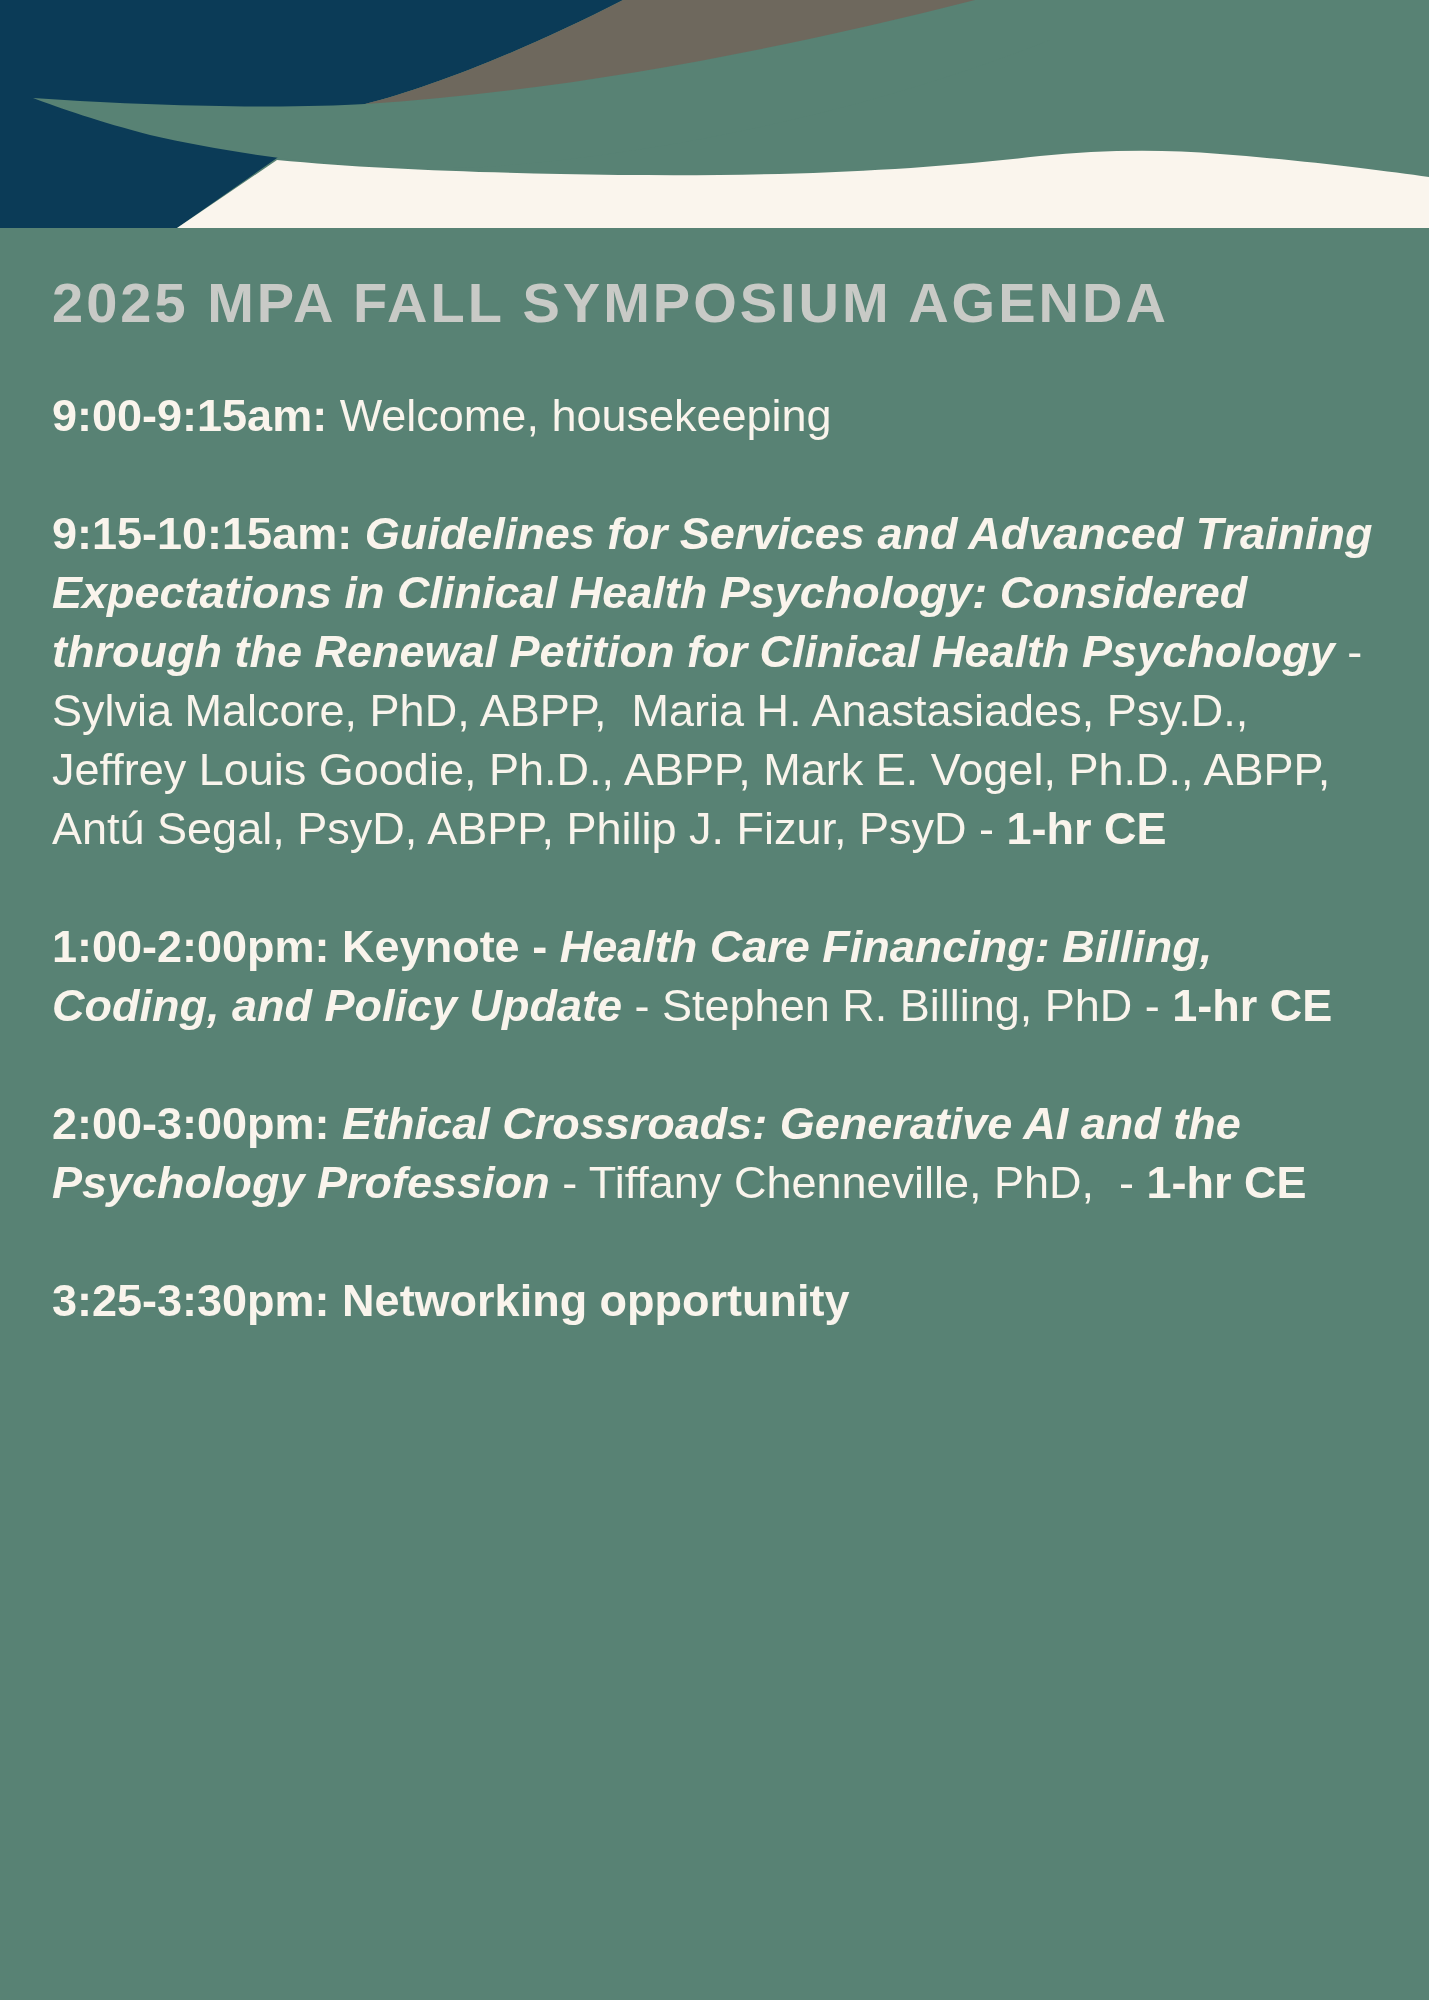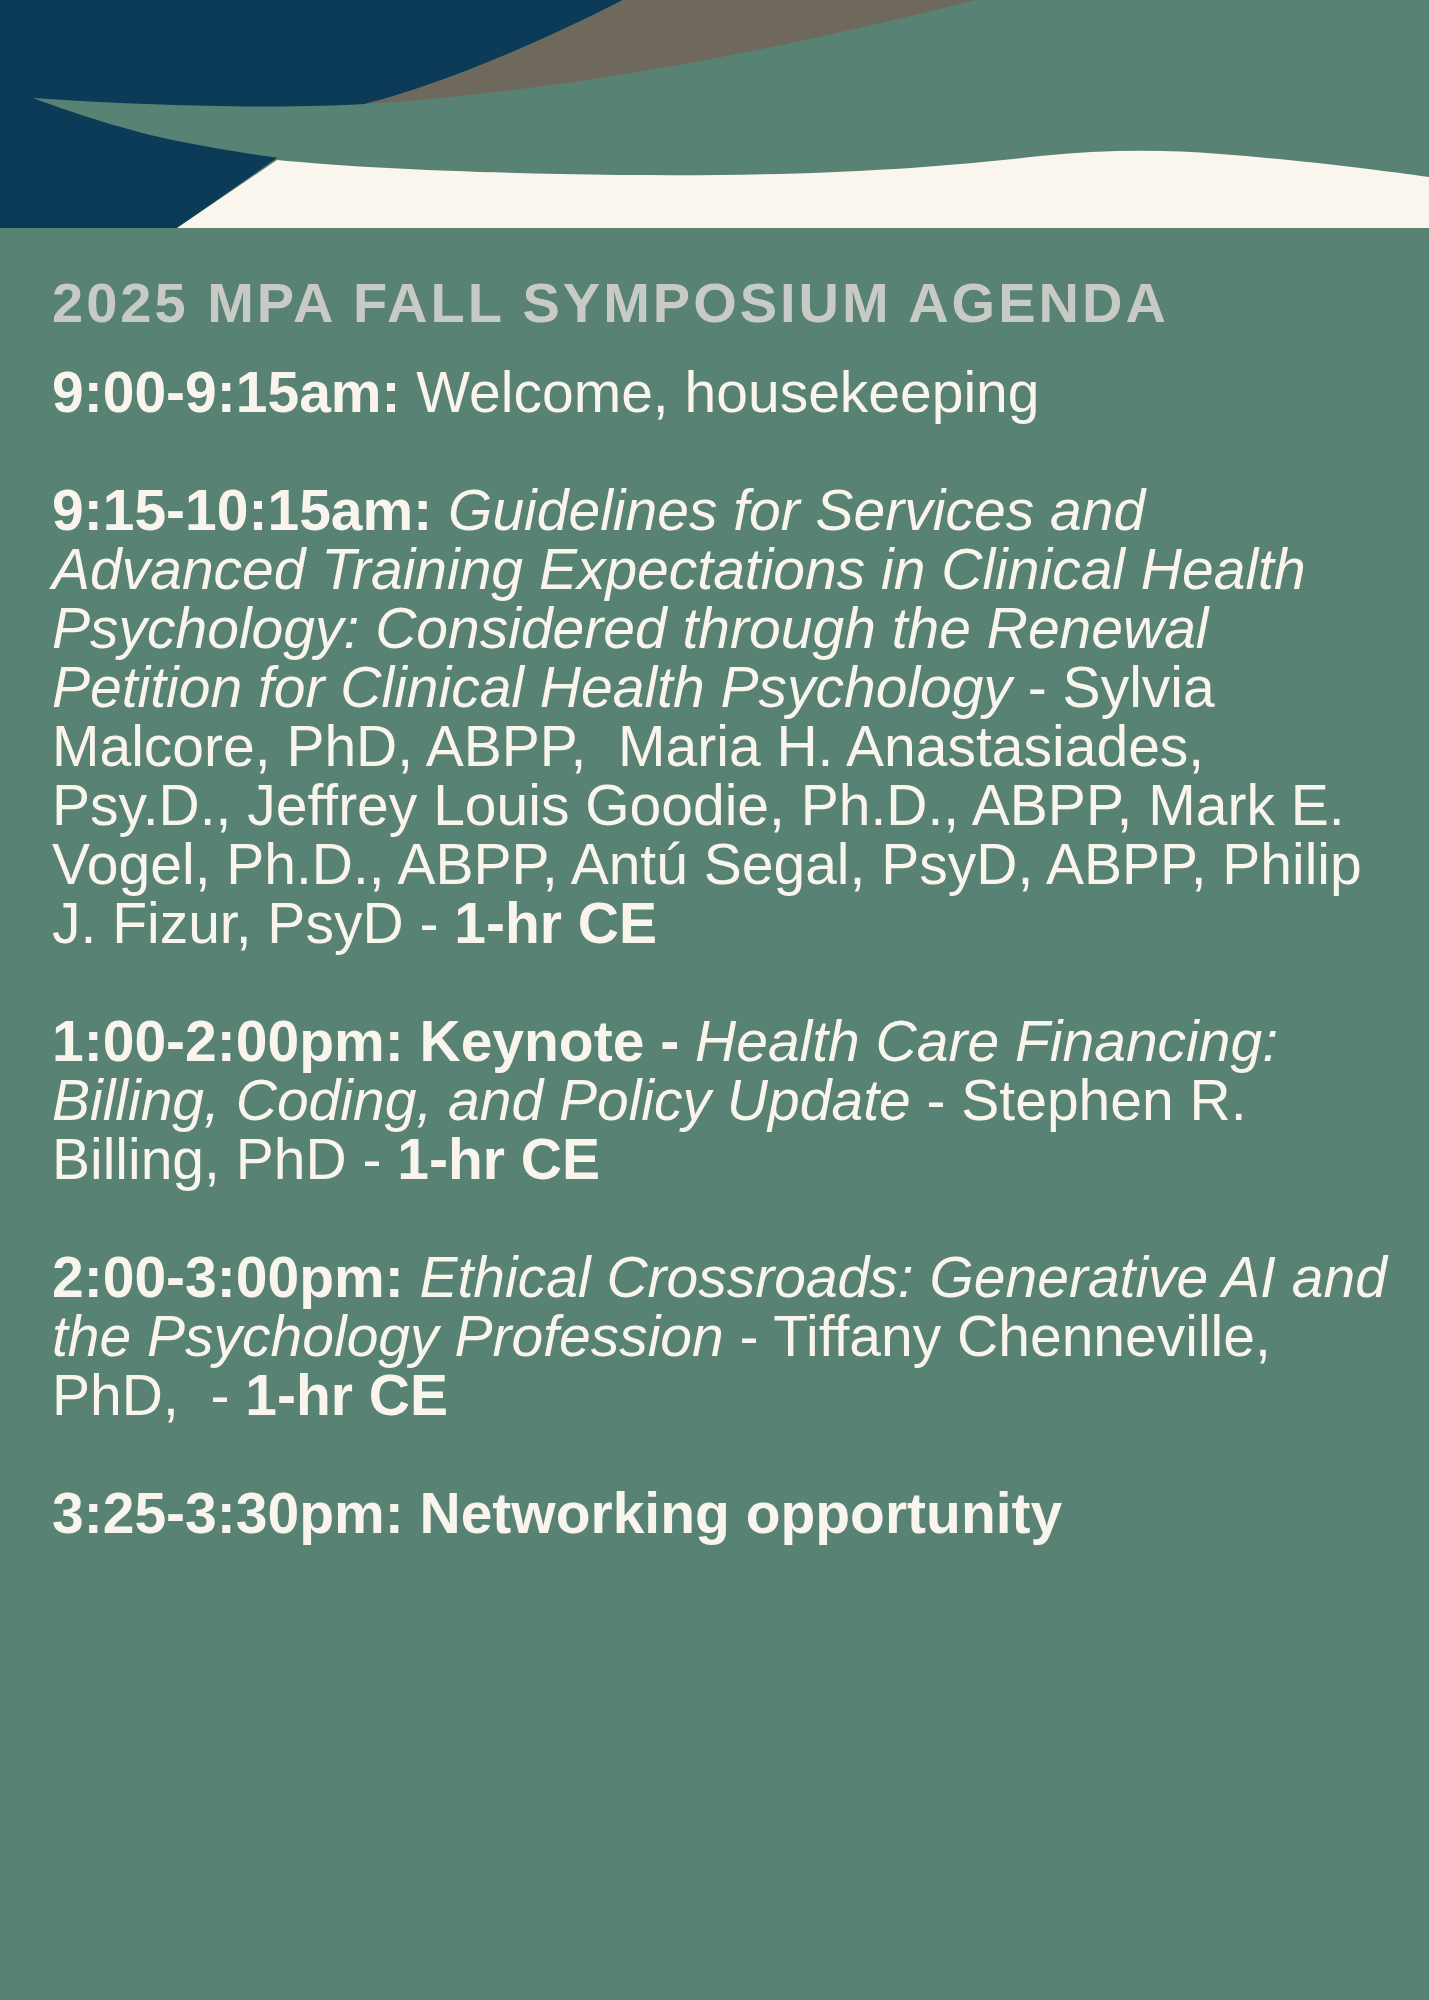--- a/index.html
+++ b/index.html
@@ -15,32 +15,32 @@
   h1.page-title {
     margin: 44px 40px 0 52px;
     font-size: 56px;
     font-weight: bold;
     letter-spacing: 3px;
     line-height: 62px;
     color: #C8CAC6;
     white-space: nowrap;
   }
   .agenda {
-    margin: 29px 40px 0 52px;
+    margin: 52px 40px 0 52px;
     width: 1337px;
     color: #F9F4EC;
-    font-size: 57px;
+    font-size: 45px;
     line-height: 59px;
   }
   .agenda p {
     margin: 0 0 59px 0;
     white-space: pre-wrap;
   }
   .seg-bold    { font-weight: bold; }
-  .seg-italic  { font-style: italic; }
+  .seg-italic  { font-style: italic; font-weight: bold; }
   .seg-regular { font-weight: normal; font-style: normal; }
 </style>
 </head>
 <body style="background: rgb(88, 130, 116);">
 
 <div class="page">
 
   <div class="header">
     <svg viewBox="0 0 1429 228" preserveAspectRatio="none">
       <rect x="0" y="0" width="1429" height="228" fill="#588274"></rect>

